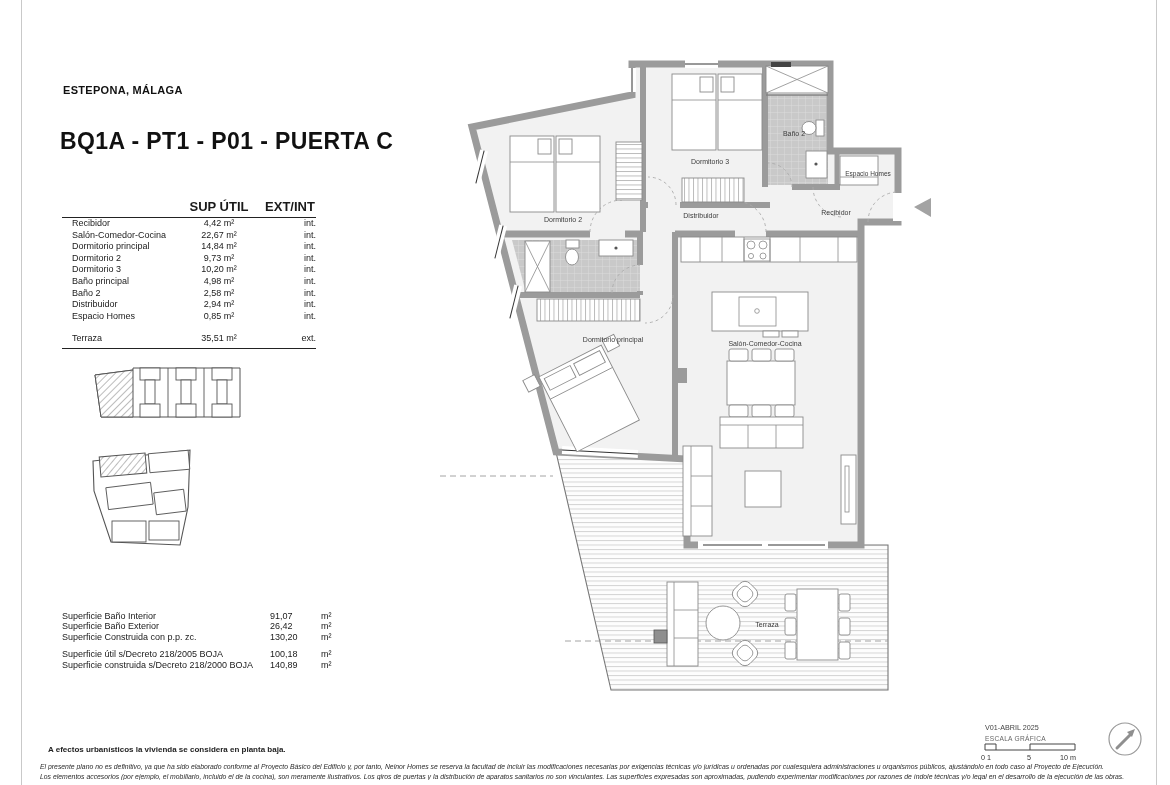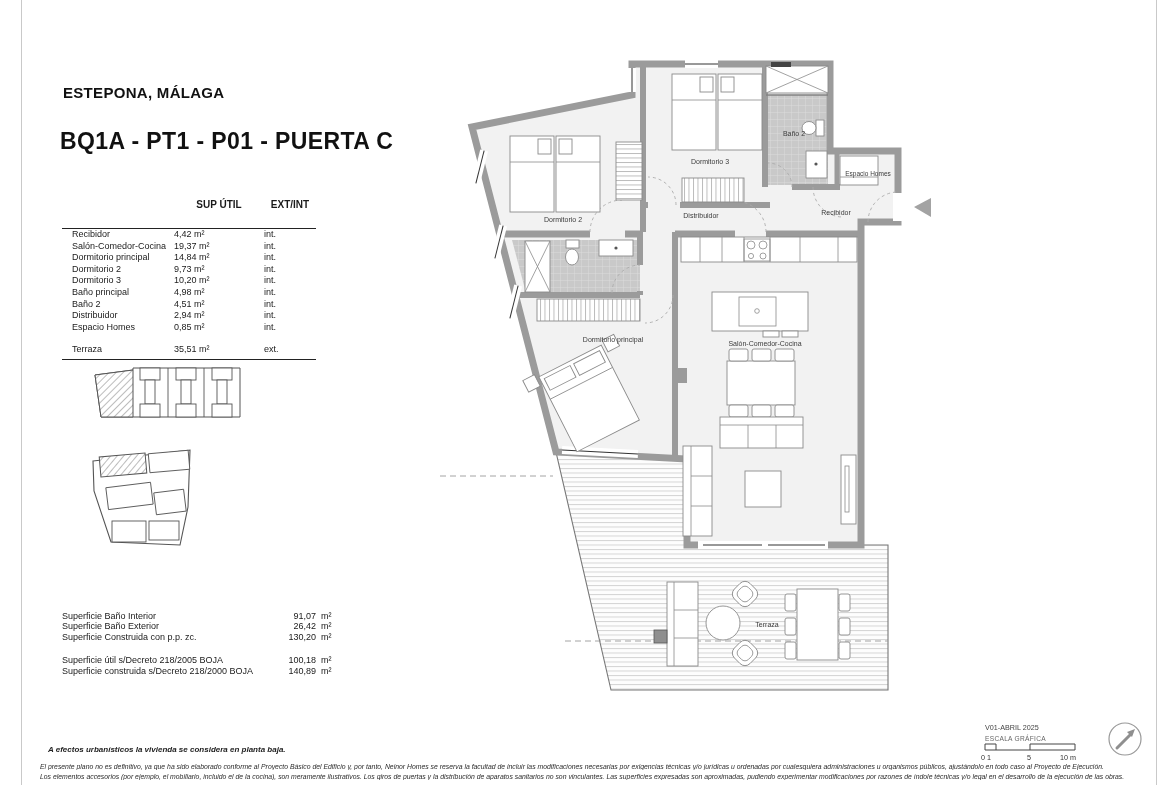--- a/index.html
+++ b/index.html
@@ -1,39 +1,39 @@
 <!DOCTYPE html>
 <html><head>
 <meta charset="utf-8">
 <style>
   html,body{margin:0;padding:0}
   body{width:1170px;height:785px;position:relative;background:#fff;overflow:hidden;
        font-family:"Liberation Sans",sans-serif;color:#1a1a1a}
   .vline{position:absolute;top:0;bottom:0;width:1px;background:#c9c9c9}
-  .loc{position:absolute;left:63px;top:84px;font-size:15px;font-weight:bold;letter-spacing:.3px;color:#111}
+  .loc{position:absolute;left:63px;top:84px;font-size:11px;font-weight:bold;letter-spacing:.3px;color:#111}
   .title{position:absolute;left:60px;top:128px;font-size:23px;font-weight:bold;letter-spacing:.4px;color:#111}
 
   .areas{position:absolute;left:62px;top:199px;width:254px;color:#1a1a1a}
-  .ahead{display:grid;grid-template-columns:112px 90px 52px;font-size:10px;font-weight:bold;
-         padding-bottom:18px;border-bottom:1.6px solid #222}
+  .ahead{display:grid;grid-template-columns:112px 90px 52px;font-size:13px;font-weight:bold;
+         padding-bottom:3px;border-bottom:1.6px solid #222}
   .ahead .h{text-align:center}
   .abody{border-bottom:1.3px solid #222;padding-bottom:3px}
   .trow{display:grid;grid-template-columns:112px 90px 52px;font-size:9px;line-height:11.6px}
   .trow .n{padding-left:10px}
-  .trow .s{}
-  .trow .e{text-align:left}
+  .trow .s{text-align:center}
+  .trow .e{text-align:right}
   .trow.terraza{margin-top:11px}
 
   .summary{position:absolute;left:62px;top:611px;font-size:9px}
   .srow{display:grid;grid-template-columns:208px 46px 20px;line-height:10.4px}
-  .srow .v{text-align:right}
+  .srow .v{}
   .srow .u{padding-left:5px}
-  .srow.gap{margin-top:13px}
-
-  .note{position:absolute;left:48px;top:745px;font-size:8px;font-style:italic;font-weight:bold;color:#222}
+  .srow.gap{margin-top:7px}
+
+  .note{position:absolute;left:48px;top:745px;font-size:8px;font-weight:bold;color:#222}
   .disc{position:absolute;left:40px;width:1114px;font-size:6.85px;font-style:italic;color:#2a2a2a;white-space:nowrap;overflow:hidden}
   .disc1{top:763px}.disc2{top:772.5px}
 
   svg{position:absolute;left:0;top:0}
   svg text{font-family:"Liberation Sans",sans-serif}
   .plbl{font-size:7px;fill:#3b3b3b;text-anchor:middle}
   .plbl.sm{font-size:6.5px}
   .vtxt{font-size:7.2px;fill:#444}
   .etxt{font-size:6.6px;fill:#666;letter-spacing:.3px}
   .stxt{font-size:7.2px;fill:#333}
@@ -58,21 +58,21 @@
     <span class="h">EXT/INT</span>
   </div>
   <div class="abody">
     <div class="trow">
         <span class="n">Recibidor</span>
         <span class="s">4,42 m²</span>
         <span class="e">int.</span>
       </div>
     <div class="trow">
         <span class="n">Salón-Comedor-Cocina</span>
-        <span class="s">19,37 m²</span>
+        <span class="s">22,67 m²</span>
         <span class="e">int.</span>
       </div>
     <div class="trow">
         <span class="n">Dormitorio principal</span>
         <span class="s">14,84 m²</span>
         <span class="e">int.</span>
       </div>
     <div class="trow">
         <span class="n">Dormitorio 2</span>
         <span class="s">9,73 m²</span>
@@ -83,21 +83,21 @@
         <span class="s">10,20 m²</span>
         <span class="e">int.</span>
       </div>
     <div class="trow">
         <span class="n">Baño principal</span>
         <span class="s">4,98 m²</span>
         <span class="e">int.</span>
       </div>
     <div class="trow">
         <span class="n">Baño 2</span>
-        <span class="s">4,51 m²</span>
+        <span class="s">2,58 m²</span>
         <span class="e">int.</span>
       </div>
     <div class="trow">
         <span class="n">Distribuidor</span>
         <span class="s">2,94 m²</span>
         <span class="e">int.</span>
       </div>
     <div class="trow">
         <span class="n">Espacio Homes</span>
         <span class="s">0,85 m²</span>

